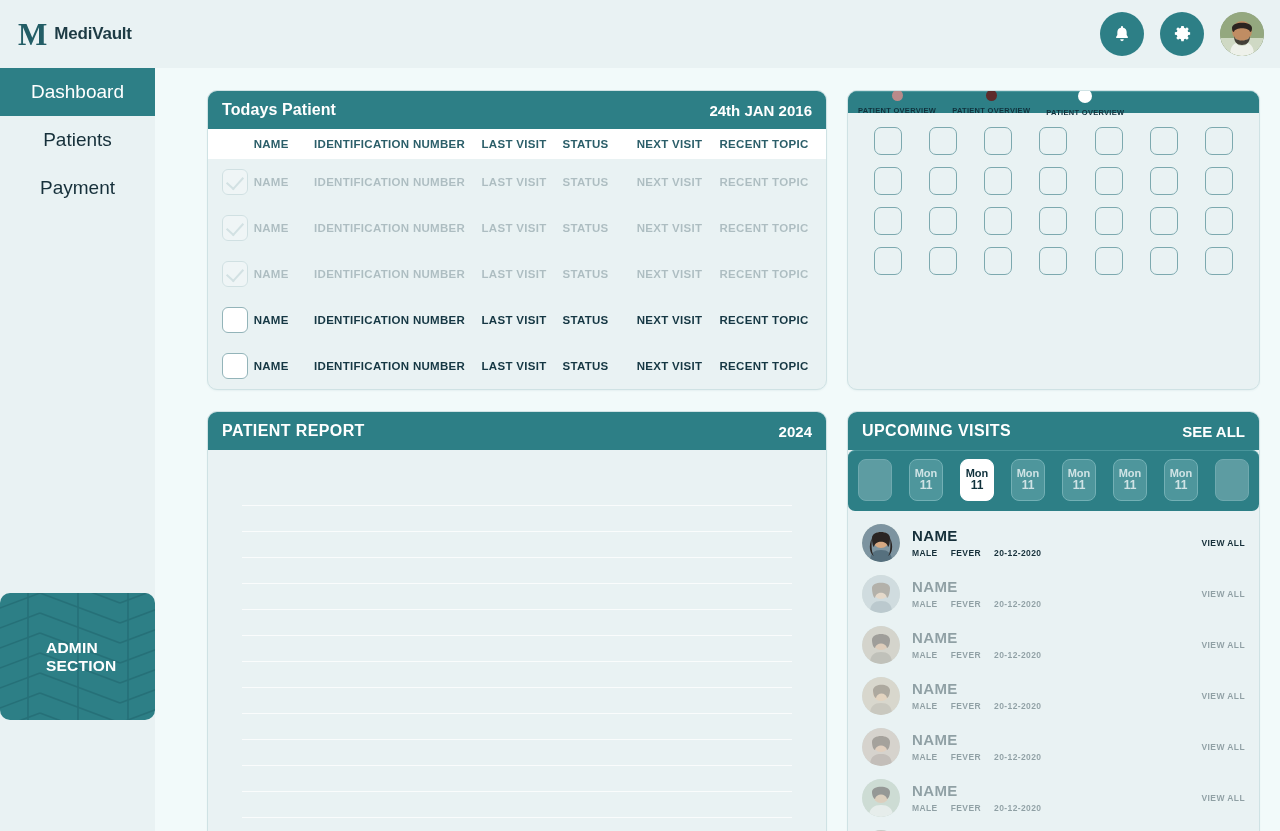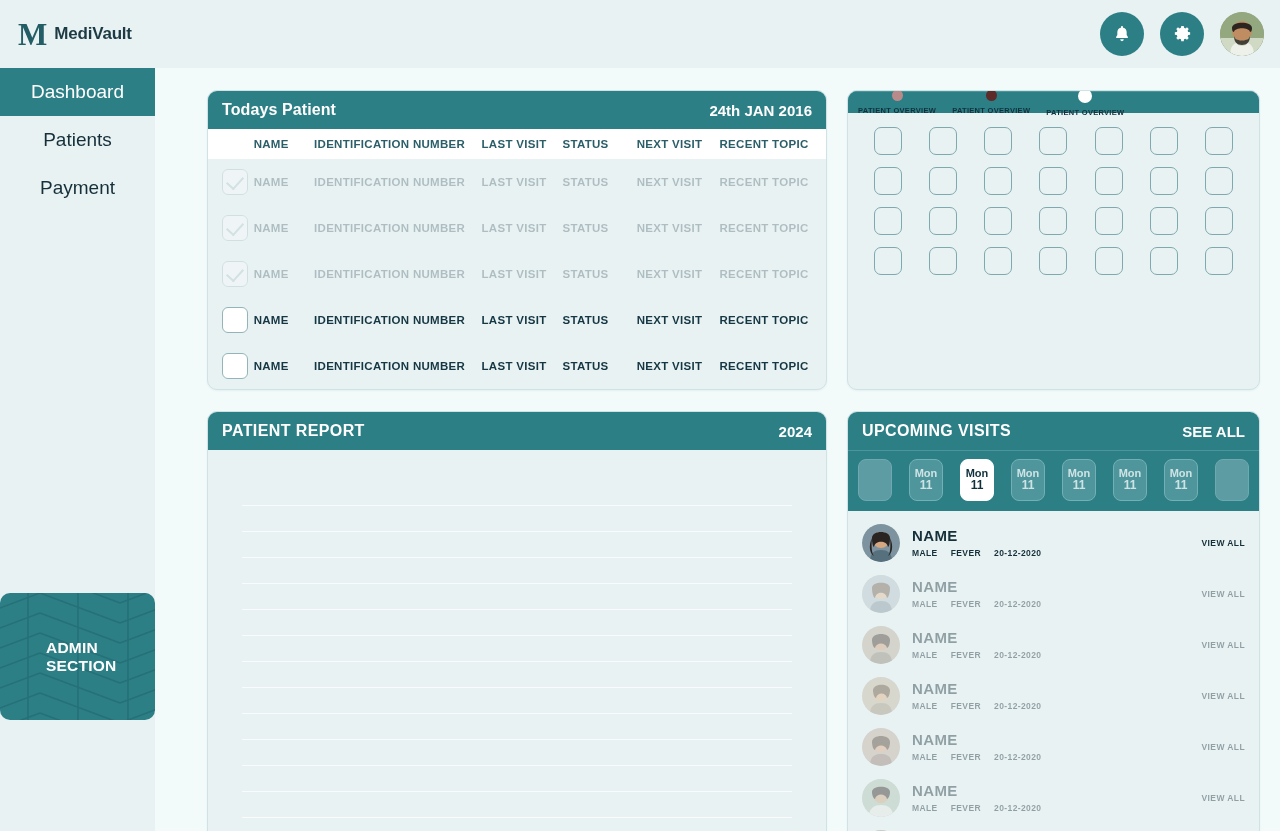--- a/index.html
+++ b/index.html
@@ -269,20 +269,21 @@
 
   
   .panel-visits { width: 425px; height: 440px; display: flex; flex-direction: column; }
   .date-strip {
     background: #2d7f86;
     border-top: 1px solid #4a969c;
     padding: 8px 10px 10px 10px;
     display: flex;
     align-items: flex-start;
     gap: 17px;
+    border-radius: 7px;
   }
   .date-chip {
     width: 42px; height: 42px;
     border-radius: 8px;
     background: #4e969c;
     border: 1px solid #73b0b5;
     display: flex;
     flex-direction: column;
     align-items: center;
     justify-content: center;

